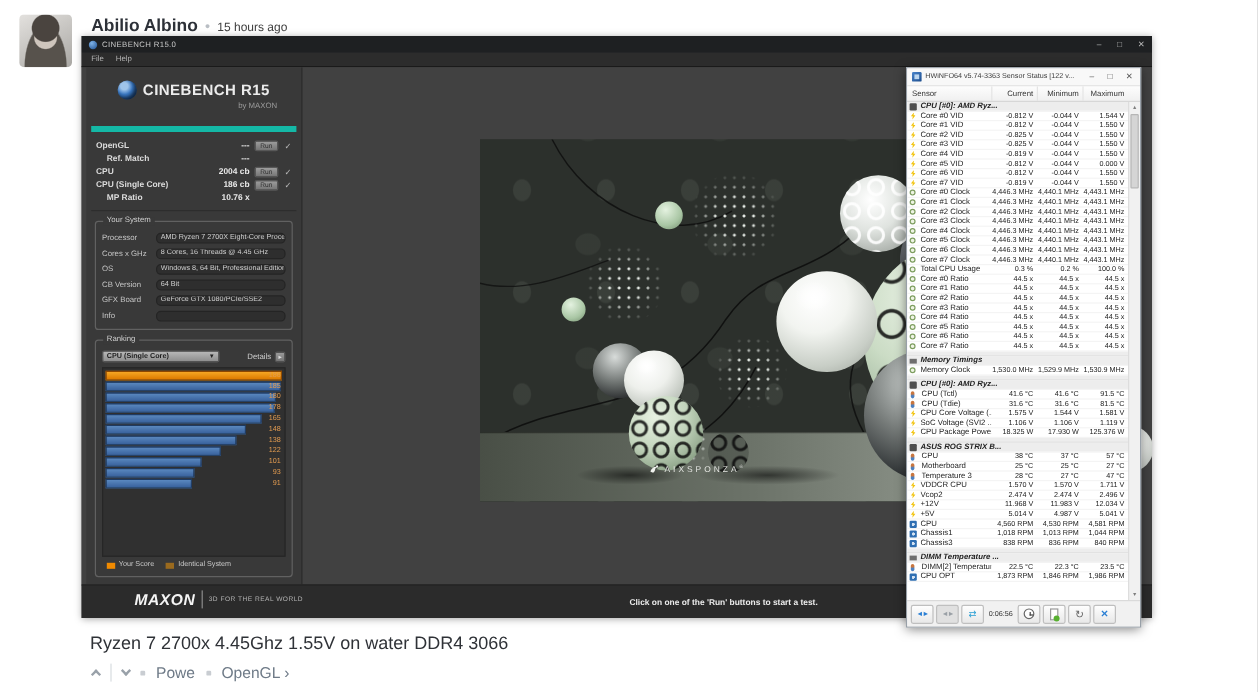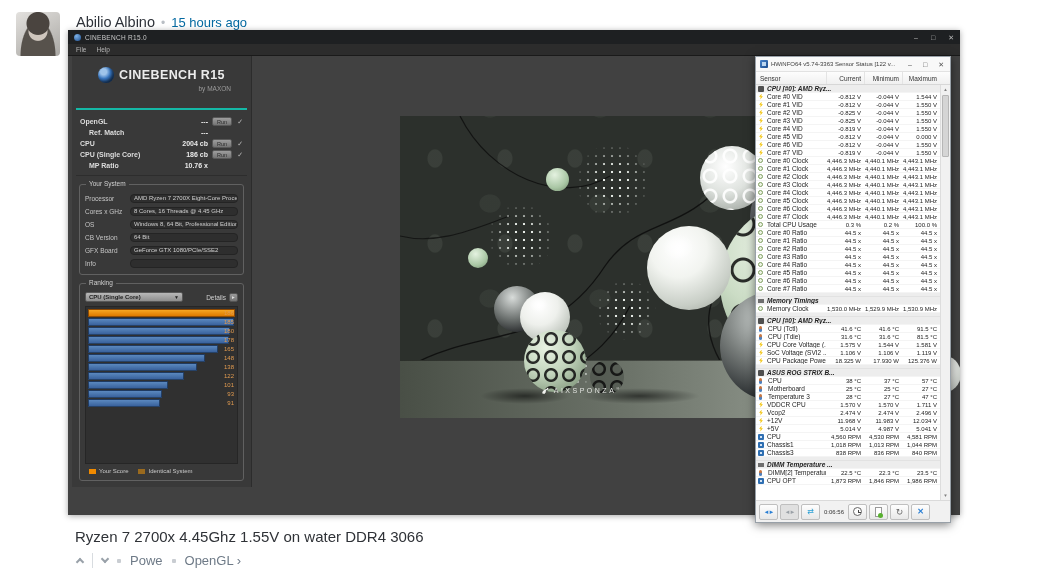--- a/index.html
+++ b/index.html
@@ -6,38 +6,38 @@
   html,body{width:1048px;height:577px;background:#fff;font-family:"Liberation Sans",sans-serif;overflow:hidden;position:relative}
 
   
   .avatar{position:absolute;left:16px;top:12px;width:44px;height:44px;border-radius:4px;overflow:hidden;
     background:
       radial-gradient(circle at 50% 26%, #4a443f 0 11px, rgba(0,0,0,0) 12px),
       radial-gradient(circle at 50% 44%, #cfc6bd 0 9px, rgba(0,0,0,0) 10px),
       radial-gradient(ellipse at 50% 100%, #57524c 0 17px, rgba(0,0,0,0) 18px),
       linear-gradient(150deg,#e3e1de,#a9a7a3);}
   .post-head{position:absolute;left:76px;top:14px;display:flex;align-items:baseline;gap:6px}
-  .author{font-size:14.5px;font-weight:normal;color:#2d3138}
+  .author{font-size:14.5px;font-weight:bold;color:#2d3138}
   .head-dot{color:#b9bec4;font-size:12px}
-  .time{font-size:13px;color:#0369a1}
+  .time{font-size:10px;color:#404040}
 
   
   .shot{position:absolute;left:68px;top:30px;width:892px;height:493px}
   .cb-window{position:absolute;left:0;top:0;right:0;bottom:8px;background:#414141;box-shadow:0 1px 6px rgba(0,0,0,.35)}
   .cb-titlebar{height:14px;background:#1e2022;display:flex;align-items:center;padding:0 6px;gap:4px}
   .cb-app-icon{width:7px;height:7px;border-radius:50%;background:radial-gradient(circle at 35% 30%,#7fb3e8,#1d4e8f);flex:none}
   .cb-title{color:#c9c9c9;font-size:6.5px;flex:1;letter-spacing:.3px}
   .win-controls{display:flex;gap:13px;color:#b9b9b9;font-size:7px;line-height:1}
   .cb-menubar{height:12px;background:#2c2c2c;border-bottom:1px solid #1a1a1a;display:flex;gap:10px;padding:0 8px;align-items:center}
   .cb-menu-item{color:#b5b5b5;font-size:6.5px}
   .cb-body{position:absolute;top:26px;bottom:28px;left:0;right:0;background:#414141;overflow:hidden}
 
   
   .cb-left{position:absolute;left:4px;top:0;bottom:0;width:180px;background:#393939;border-right:1px solid #2c2c2c;display:flex;flex-direction:column;padding:4px 4px 2px}
-  .logo-box{height:50px;border-bottom:2px solid #14b8a6;padding-top:7px}
+  .logo-box{height:50px;border-bottom:5px solid #14b8a6;padding-top:7px}
   .logo-row{display:flex;align-items:center;justify-content:center;gap:5px}
   .cb-logo-sphere{width:16px;height:16px;border-radius:50%;background:radial-gradient(circle at 35% 30%,#9fc4ea 0 3px,#3a78c2 45%,#123a6e 90%);box-shadow:inset -2px -2px 3px rgba(0,0,0,.5);flex:none}
   .logo-title{font-size:12.5px;font-weight:bold;color:#ececec;letter-spacing:.4px}
   .logo-by{text-align:right;padding-right:16px;font-size:6.5px;color:#9c9c9c;margin-top:2px}
   .results{padding:6px 4px 4px;border-bottom:1px solid #2d2d2d}
   .cb-row{display:flex;align-items:center;height:11px}
   .cb-rlabel{flex:1;font-size:7px;font-weight:bold;color:#dcdcdc;white-space:nowrap}
   .cb-rlabel.indent{padding-left:9px}
   .cb-rvalue{width:46px;text-align:right;font-size:7px;font-weight:bold;color:#e9e9e9;padding-right:4px;white-space:nowrap}
   .cb-runcol{width:22px;display:flex;justify-content:flex-start}
@@ -349,20 +349,28 @@
               </span>
               <span class="legend-item">
                 <span class="legend-swatch" style="background: rgb(154, 106, 30);"></span>
                 <span class="legend-label">Identical System</span>
               </span>
             </div>
         </div>
       </div>
     </div>
 
+    <div class="cb-bottom">
+      <div class="maxon">
+        <span class="maxon-word">MAXON</span>
+        <span class="maxon-div"></span>
+        <span class="maxon-tag">3D FOR THE REAL WORLD</span>
+      </div>
+      <div class="run-hint">Click on one of the 'Run' buttons to start a test.</div>
+    </div>
   </div>
 
   <div class="hw">
     <div class="hw-titlebar">
       <span class="hw-app-icon"></span>
       <span class="hw-title">HWiNFO64 v5.74-3363 Sensor Status [122 v...</span>
       <span class="hw-controls">
         <span>–</span>
         <span>□</span>
         <span>✕</span>

